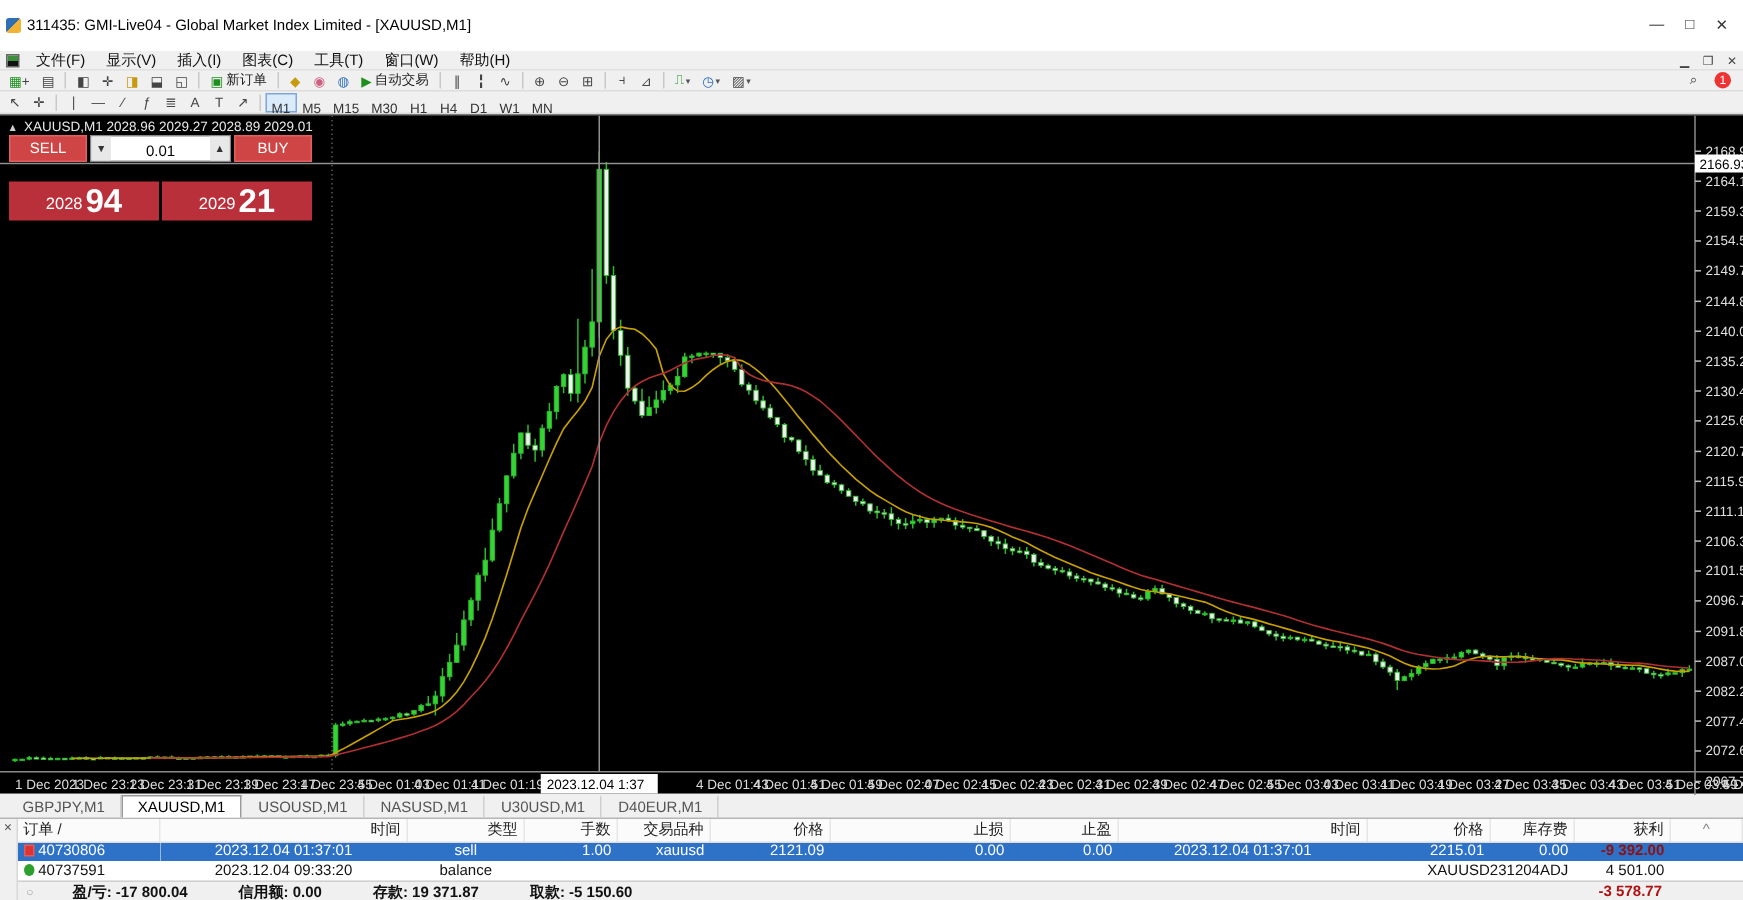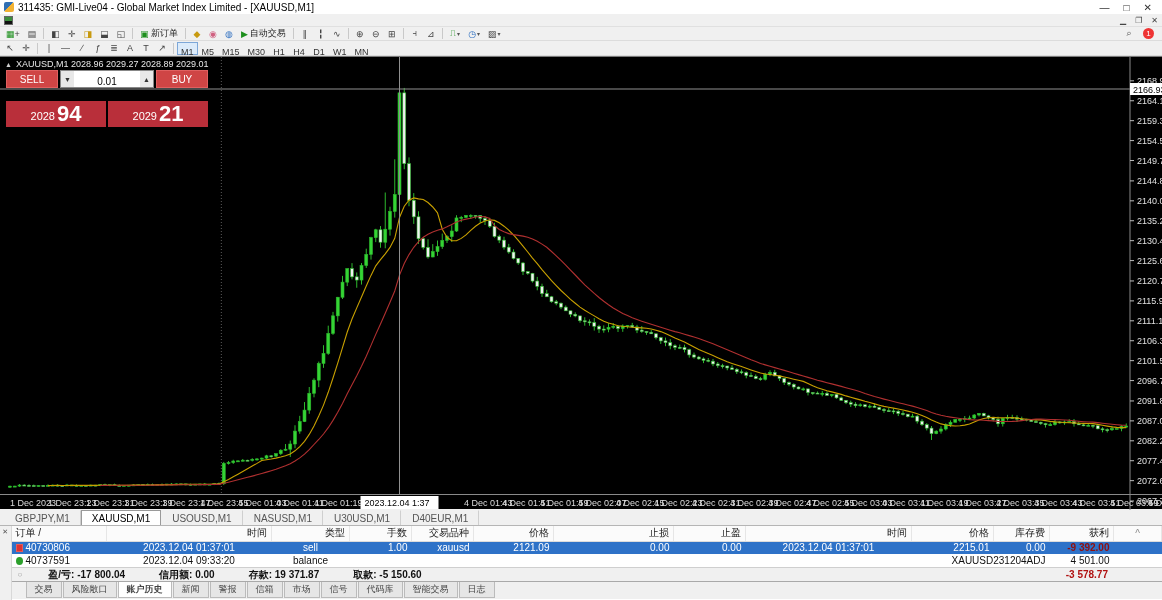--- a/index.html
+++ b/index.html
@@ -1,19 +1,19 @@
 <!DOCTYPE html>
 <html><head>
 <meta charset="utf-8">
 <style>
   * { margin:0; padding:0; box-sizing:border-box; }
   html,body { width:1162px; height:600px; overflow:hidden; background:#d4d0c8;
               font-family:"Liberation Sans", sans-serif; }
   .titlebar { height:14px; background:#ffffff; display:flex; align-items:center;
-              padding:7px 4px; font-size:10px; color:#000; }
+              padding:17px 4px; font-size:10px; color:#000; }
   .titlebar .app-ic { width:10px; height:10px; margin-right:4px; background:linear-gradient(135deg,#2f6fb4 50%,#f2b233 50%); border-radius:2px; flex:0 0 auto;}
   .titlebar .t-title { flex:1; white-space:nowrap; overflow:hidden; }
   .win-ctl { display:flex; gap:14px; font-size:10px; color:#333; padding-right:6px;}
   .win-ctl span { cursor:default; }
   .menubar { height:13px; background:#f0f0f0; display:flex; align-items:center; font-size:10px; color:#111; border-bottom:1px solid #e0e0e0;}
   .menubar .child-ic { width:9px;height:9px;margin:0 4px; background:linear-gradient(#3c8e3c 55%,#111 55%); border:1px solid #666;}
   .menubar .mitem { padding:0 7px; height:13px; line-height:13px; }
   .menubar .mdi-ctl { margin-left:auto; display:flex; gap:9px; font-size:8px; color:#444; padding-right:4px;}
   .toolbar { background:#f0f0f0; display:flex; align-items:center; font-size:10px; border-bottom:1px solid #dcdcdc; padding-left:2px;}
   .tb1 { height:14px; } .tb2 { height:15px; }
@@ -85,20 +85,21 @@
   <span class="t-title">311435: GMI-Live04 - Global Market Index Limited - [XAUUSD,M1]</span>
   <span class="win-ctl">
     <span>—</span>
     <span>□</span>
     <span>✕</span>
   </span>
 </div>
 
 <div class="menubar">
   <span class="child-ic"></span>
+  <span id="menu-items"><span class="mitem">文件(F)</span><span class="mitem">显示(V)</span><span class="mitem">插入(I)</span><span class="mitem">图表(C)</span><span class="mitem">工具(T)</span><span class="mitem">窗口(W)</span><span class="mitem">帮助(H)</span></span>
   <span class="mdi-ctl">
     <span>▁</span>
     <span>❐</span>
     <span>✕</span>
   </span>
 </div>
 
 <div class="toolbar tb1" id="toolbar1">
   <span class="tbtn">
       <span class="g-green">▦</span>

